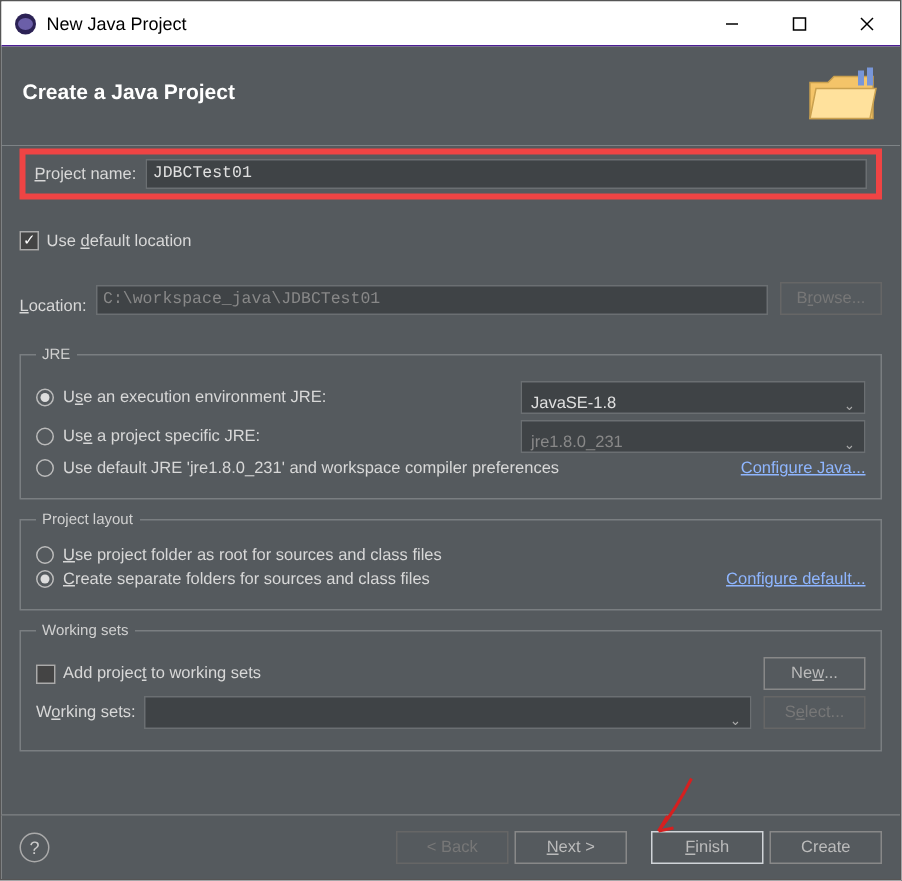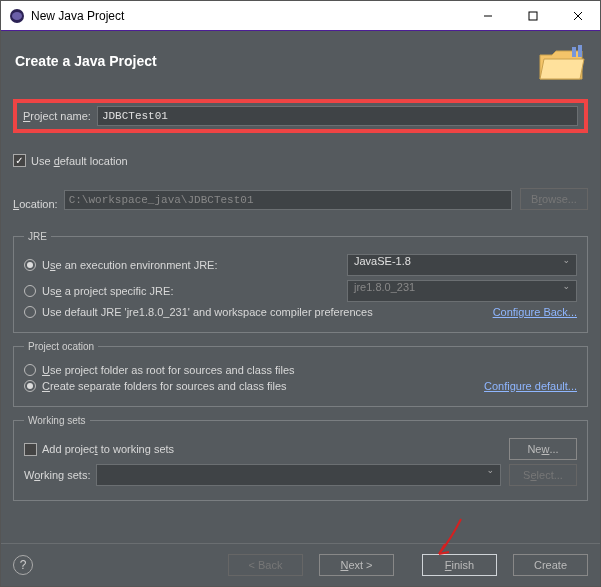--- a/index.html
+++ b/index.html
@@ -24,27 +24,27 @@
   .textfield.disabled { color:#888; }
   .project-row { border: 4px solid #ef4444; padding: 3px 6px; display:flex; align-items:center; background:#555a5e; margin-top:2px; margin-bottom:8px;}
   .checkbox { width: 13px; height: 13px; border: 1px solid #aaa; background: #444; margin-right: 5px; display:inline-flex; align-items:center; justify-content:center;}
   .checkbox.checked::after{content:"✓"; color:#fff; font-size:10px; line-height:1;}
   .radio { width: 12px; height: 12px; border-radius: 50%; border: 1px solid #bbb; margin-right: 6px; display:inline-flex; align-items:center; justify-content:center;}
   .radio.selected::after{content:""; width:6px; height:6px; background:#ddd; border-radius:50%;}
   .btn { background: #555a5e; border: 1px solid #888; color: #bbb; height: 22px; padding: 0 0; font-size: 11px; display:inline-flex; align-items:center; justify-content:center; min-width:68px;}
   .btn.disabled{color:#777; border-color:#666;}
   fieldset { border: 1px solid #7a7e81; margin: 8px 0 4px; padding: 8px 10px 10px; position:relative;}
   legend { padding: 0 4px; font-size: 10px; color:#d0d0d0;}
-  .select { height: 22px; background:#3f4346; border:1px solid #6b6f72; color:#e0e0e0; font-size:11px; display:flex; align-items:flex-start; justify-content:space-between; padding:0 6px; width:230px;}
+  .select { height: 22px; background:#3f4346; border:1px solid #6b6f72; color:#e0e0e0; font-size:11px; display:flex; align-items:flex-end; justify-content:space-between; padding:0 6px; width:230px;}
   .select.disabled{color:#888;}
   .caret{font-size:9px; color:#aaa;}
   .link { color: #8fb6ff; text-decoration: underline; font-size:11px;}
   .spacer{flex:1;}
   .footer { background:#555a5e; border-top:1px solid #6a6e71; padding:10px 12px; display:flex; align-items:center;}
-  .footer .btn{min-width:75px; margin-left:16px;}
+  .footer .btn{min-width:75px; margin-left:4px;}
   .help-icon{width:20px; height:20px; border:1px solid #aaa; border-radius:50%; display:flex; align-items:center; justify-content:center; color:#ccc; font-size:12px;}
   .fieldrow{display:flex; align-items:center; margin:4px 0;}
   .folder-svg{display:block;}
   .arrow-annot{position:absolute; pointer-events:none;}
 </style>
 </head>
 <body>
 
 <div class="window">
 
@@ -126,26 +126,26 @@
         <span class="spacer"></span>
         <div class="select disabled">
           <span>jre1.8.0_231</span>
             <span class="caret">⌄</span>
         </div>
       </div>
       <div class="fieldrow">
         <span class="radio"></span>
         <span class="label">Use default JRE 'jre1.8.0_231' and workspace compiler preferences</span>
         <span class="spacer"></span>
-        <a class="link">Configure Back...</a>
+        <a class="link">Configure Java...</a>
       </div>
     </fieldset>
 
     <fieldset>
-      <legend>Project ocation</legend>
+      <legend>Project layout</legend>
       <div class="fieldrow">
         <span class="radio"></span>
         <span class="label"><span class="underline">U</span>se project folder as root for sources and class files</span>
       </div>
       <div class="fieldrow">
         <span class="radio selected"></span>
         <span class="label"><span class="underline">C</span>reate separate folders for sources and class files</span>
         <span class="spacer"></span>
         <a class="link">Configure default...</a>
       </div>

